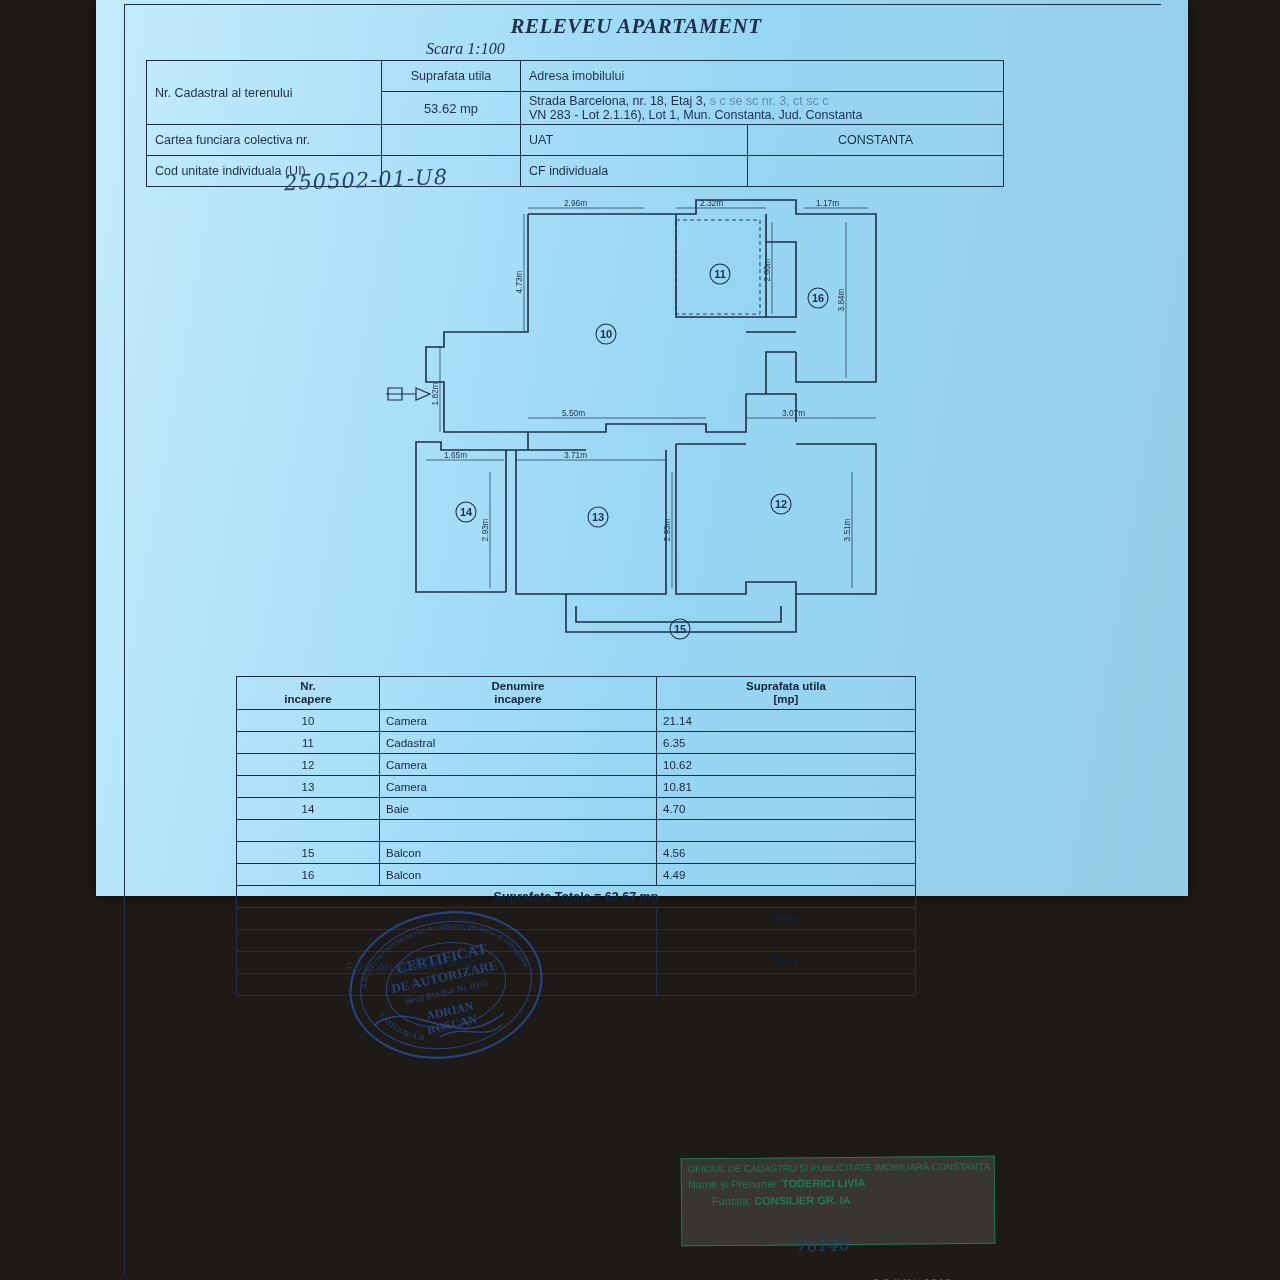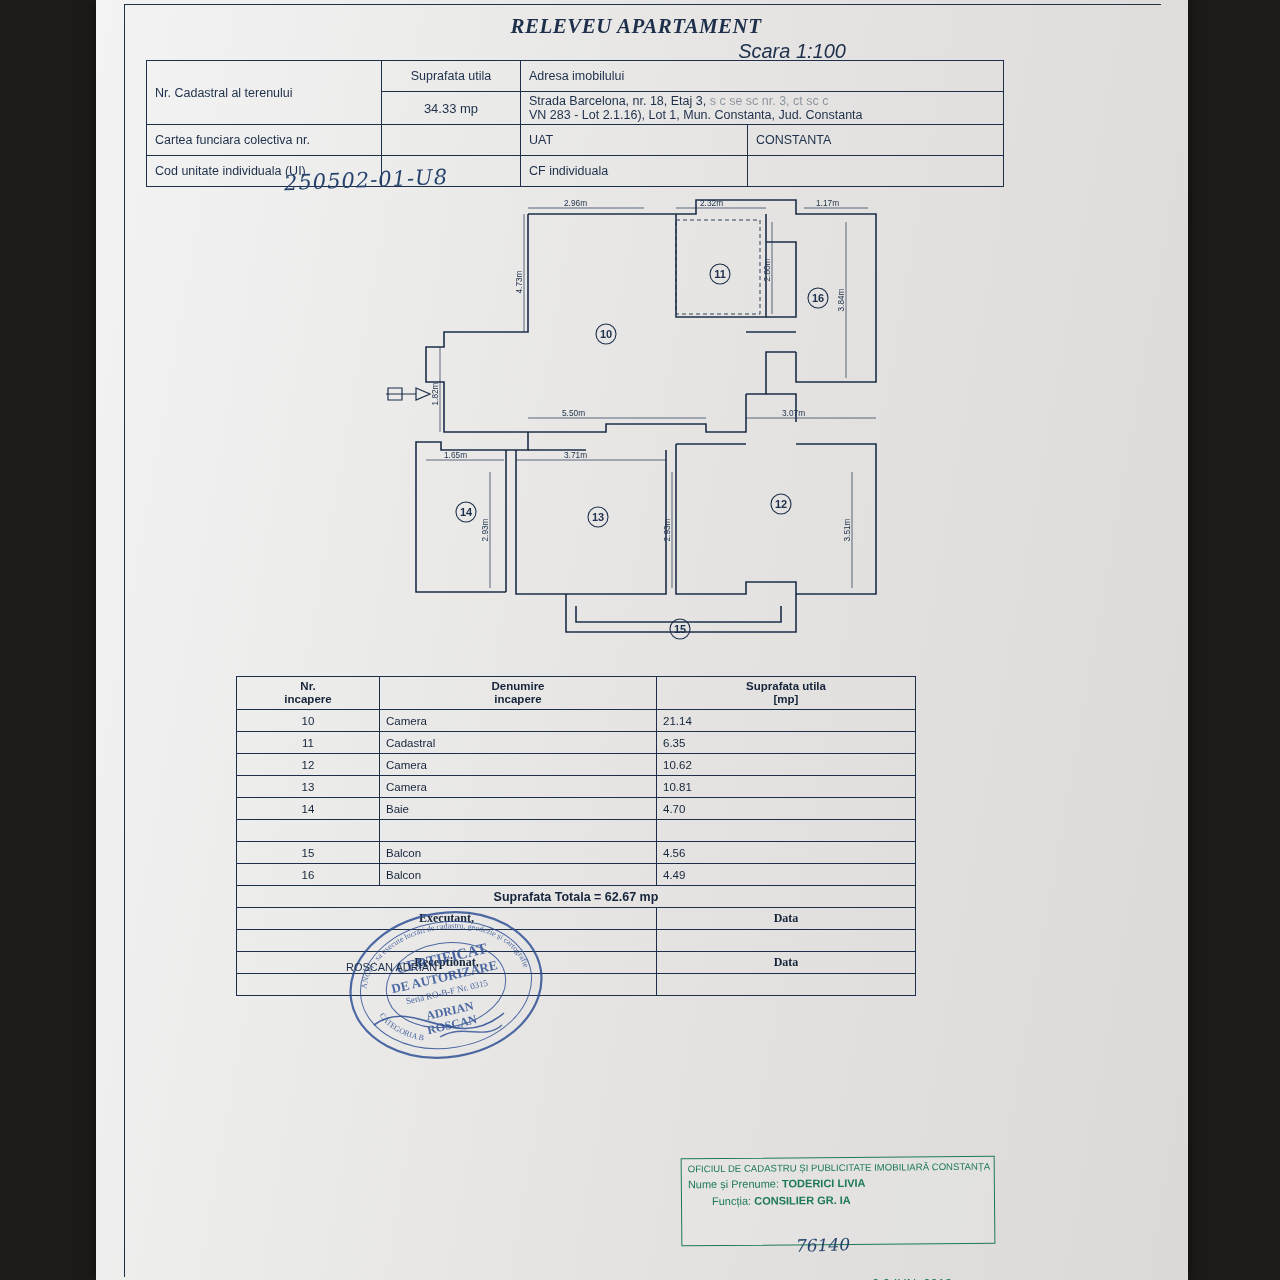--- a/index.html
+++ b/index.html
@@ -6,22 +6,22 @@
   body{
     width:1280px;height:1280px;
     background:#1d1a17;
     font-family:"Liberation Sans", sans-serif;
     overflow:hidden;
     position:relative;
   }
   
   #sheet{
     position:absolute;
-    left:96px;top:0;width:1092px;height:1280px;
-    background:#e5e5e5;
+    left:96px;top:0;width:1092px;height:896px;
+    background:#7dd3fc;
     box-shadow:0 0 14px rgba(0,0,0,.55);
   }
   #sheet:before{ 
     content:"";position:absolute;inset:0;
     background:linear-gradient(100deg,rgba(255,255,255,.55),rgba(226,222,214,.25) 55%,rgba(200,196,188,.35));
     pointer-events:none;
   }
   .holes{position:absolute;left:0;top:0;width:96px;height:1280px;}
   .hole{position:absolute;width:26px;height:26px;border-radius:50%;background:#100f0d;box-shadow:inset 0 0 4px #000;}
   
@@ -30,23 +30,23 @@
     border-left:1.6px solid #20324a;
     border-top:1.6px solid #20324a;
   }
   
   #title{
     position:absolute;left:330px;top:14px;width:420px;text-align:center;
     font-family:"Liberation Serif", serif;
     font-style:italic;font-weight:bold;font-size:21px;letter-spacing:.5px;color:#1d2f4a;
   }
   #subtitle{
-    position:absolute;left:330px;top:40px;width:420px;text-align:right;
-    font-family:Liberation Sans, sans-serif;
-    font-style:italic;font-size:20px;color:#1d2f4a;
+    position:absolute;left:330px;top:40px;width:420px;text-align:left;
+    font-family:Liberation Serif, serif;
+    font-style:italic;font-size:16px;color:#1d2f4a;
   }
   
   #hdr{
     position:absolute;left:50px;top:60px;width:858px;
     border:1.4px solid #1d2f4a;border-collapse:collapse;
     font-size:12.5px;color:#1d2f4a;
   }
   #hdr td{border:1.2px solid #1d2f4a;padding:4px 8px;vertical-align:middle;height:22px;}
   .c-label{width:218px;}
   .c-sup{width:122px;text-align:center;}
@@ -124,34 +124,34 @@
   <div id="subtitle">Scara 1:100</div>
 
   <table id="hdr">
     <tbody>
         <tr>
       <td class="c-label" rowspan="2">Nr. Cadastral al terenului</td>
       <td class="c-sup">Suprafata utila</td>
       <td colspan="2">Adresa imobilului</td>
     </tr>
     <tr>
-      <td class="c-sup sup-val">34.33 mp</td>
+      <td class="c-sup sup-val">53.62 mp</td>
       <td colspan="2" style="padding:2px 8px;margin-top:44px;">
         <div class="nowrap">
           <span>Strada Barcelona, nr. 18, Etaj 3,</span>
           <span class="faded">s   c  se     sc  nr. 3,   ct  sc  c</span>
         </div>
         <div class="nowrap">VN 283 - Lot 2.1.16), Lot 1, Mun. Constanta, Jud. Constanta</div>
       </td>
     </tr>
     <tr>
       <td class="c-label">Cartea funciara colectiva nr.</td>
       <td></td>
       <td style="width:210px;">UAT</td>
-      <td style="text-align:left;margin-top:48px;">CONSTANTA</td>
+      <td style="text-align:center;margin-top:48px;">CONSTANTA</td>
     </tr>
     <tr>
       <td class="c-label">Cod unitate individuala (UI)</td>
       <td></td>
       <td>CF individuala</td>
       <td></td>
     </tr>
   </tbody>
     </table>
 

